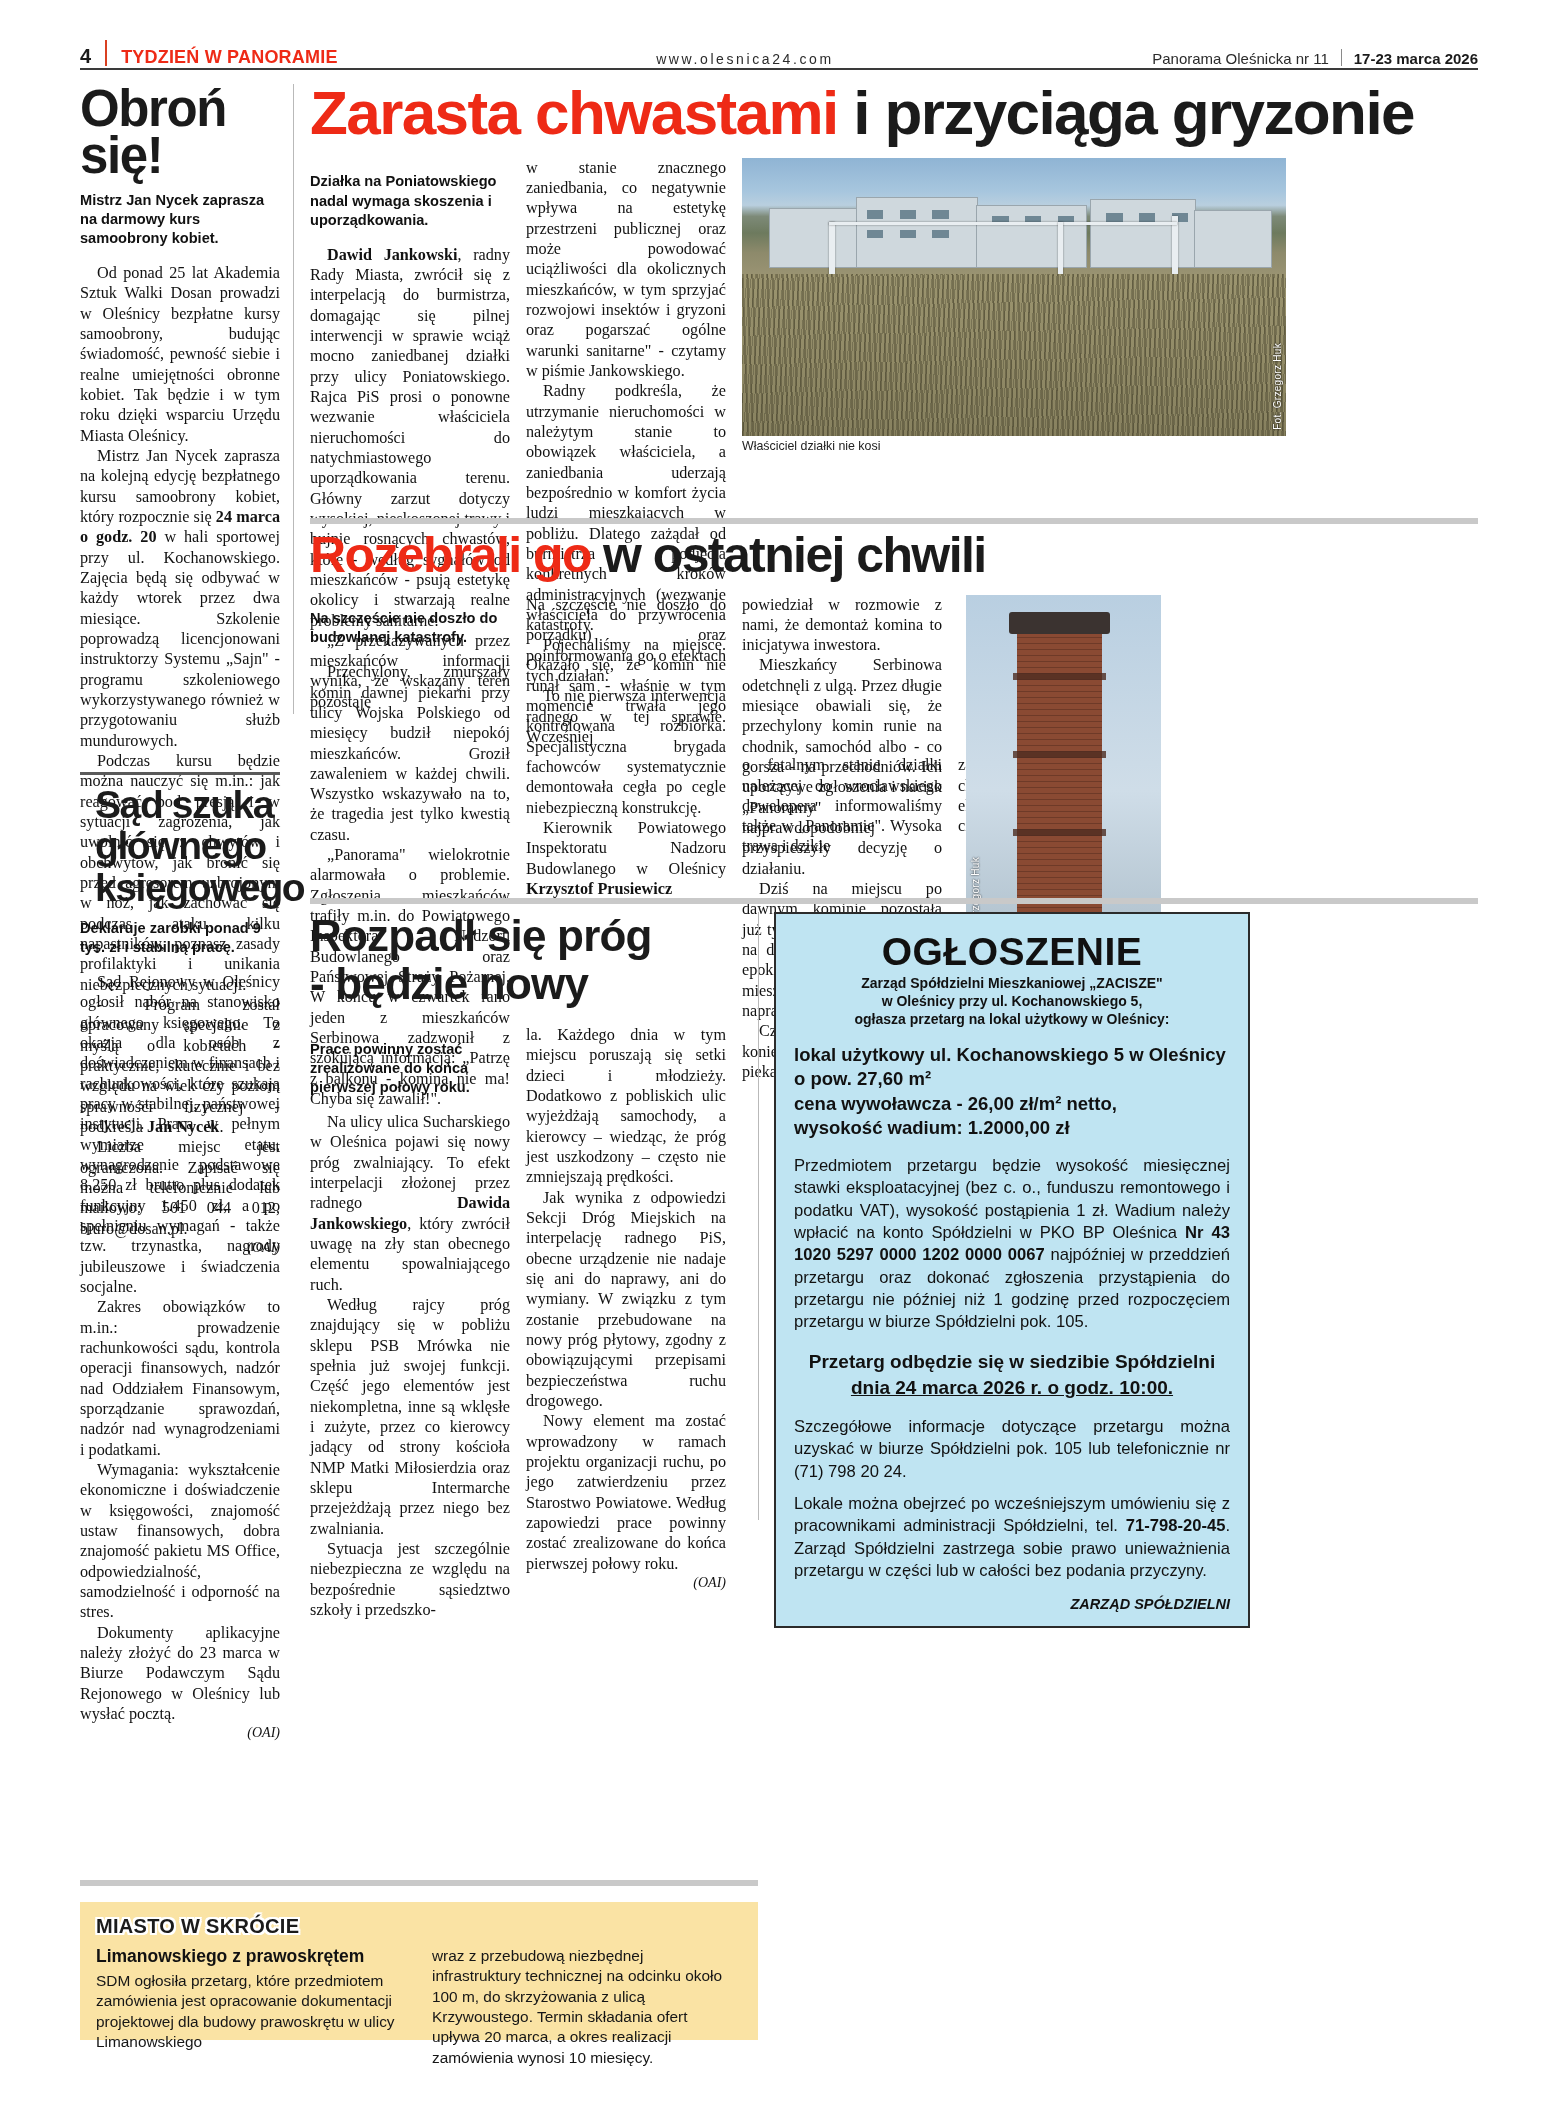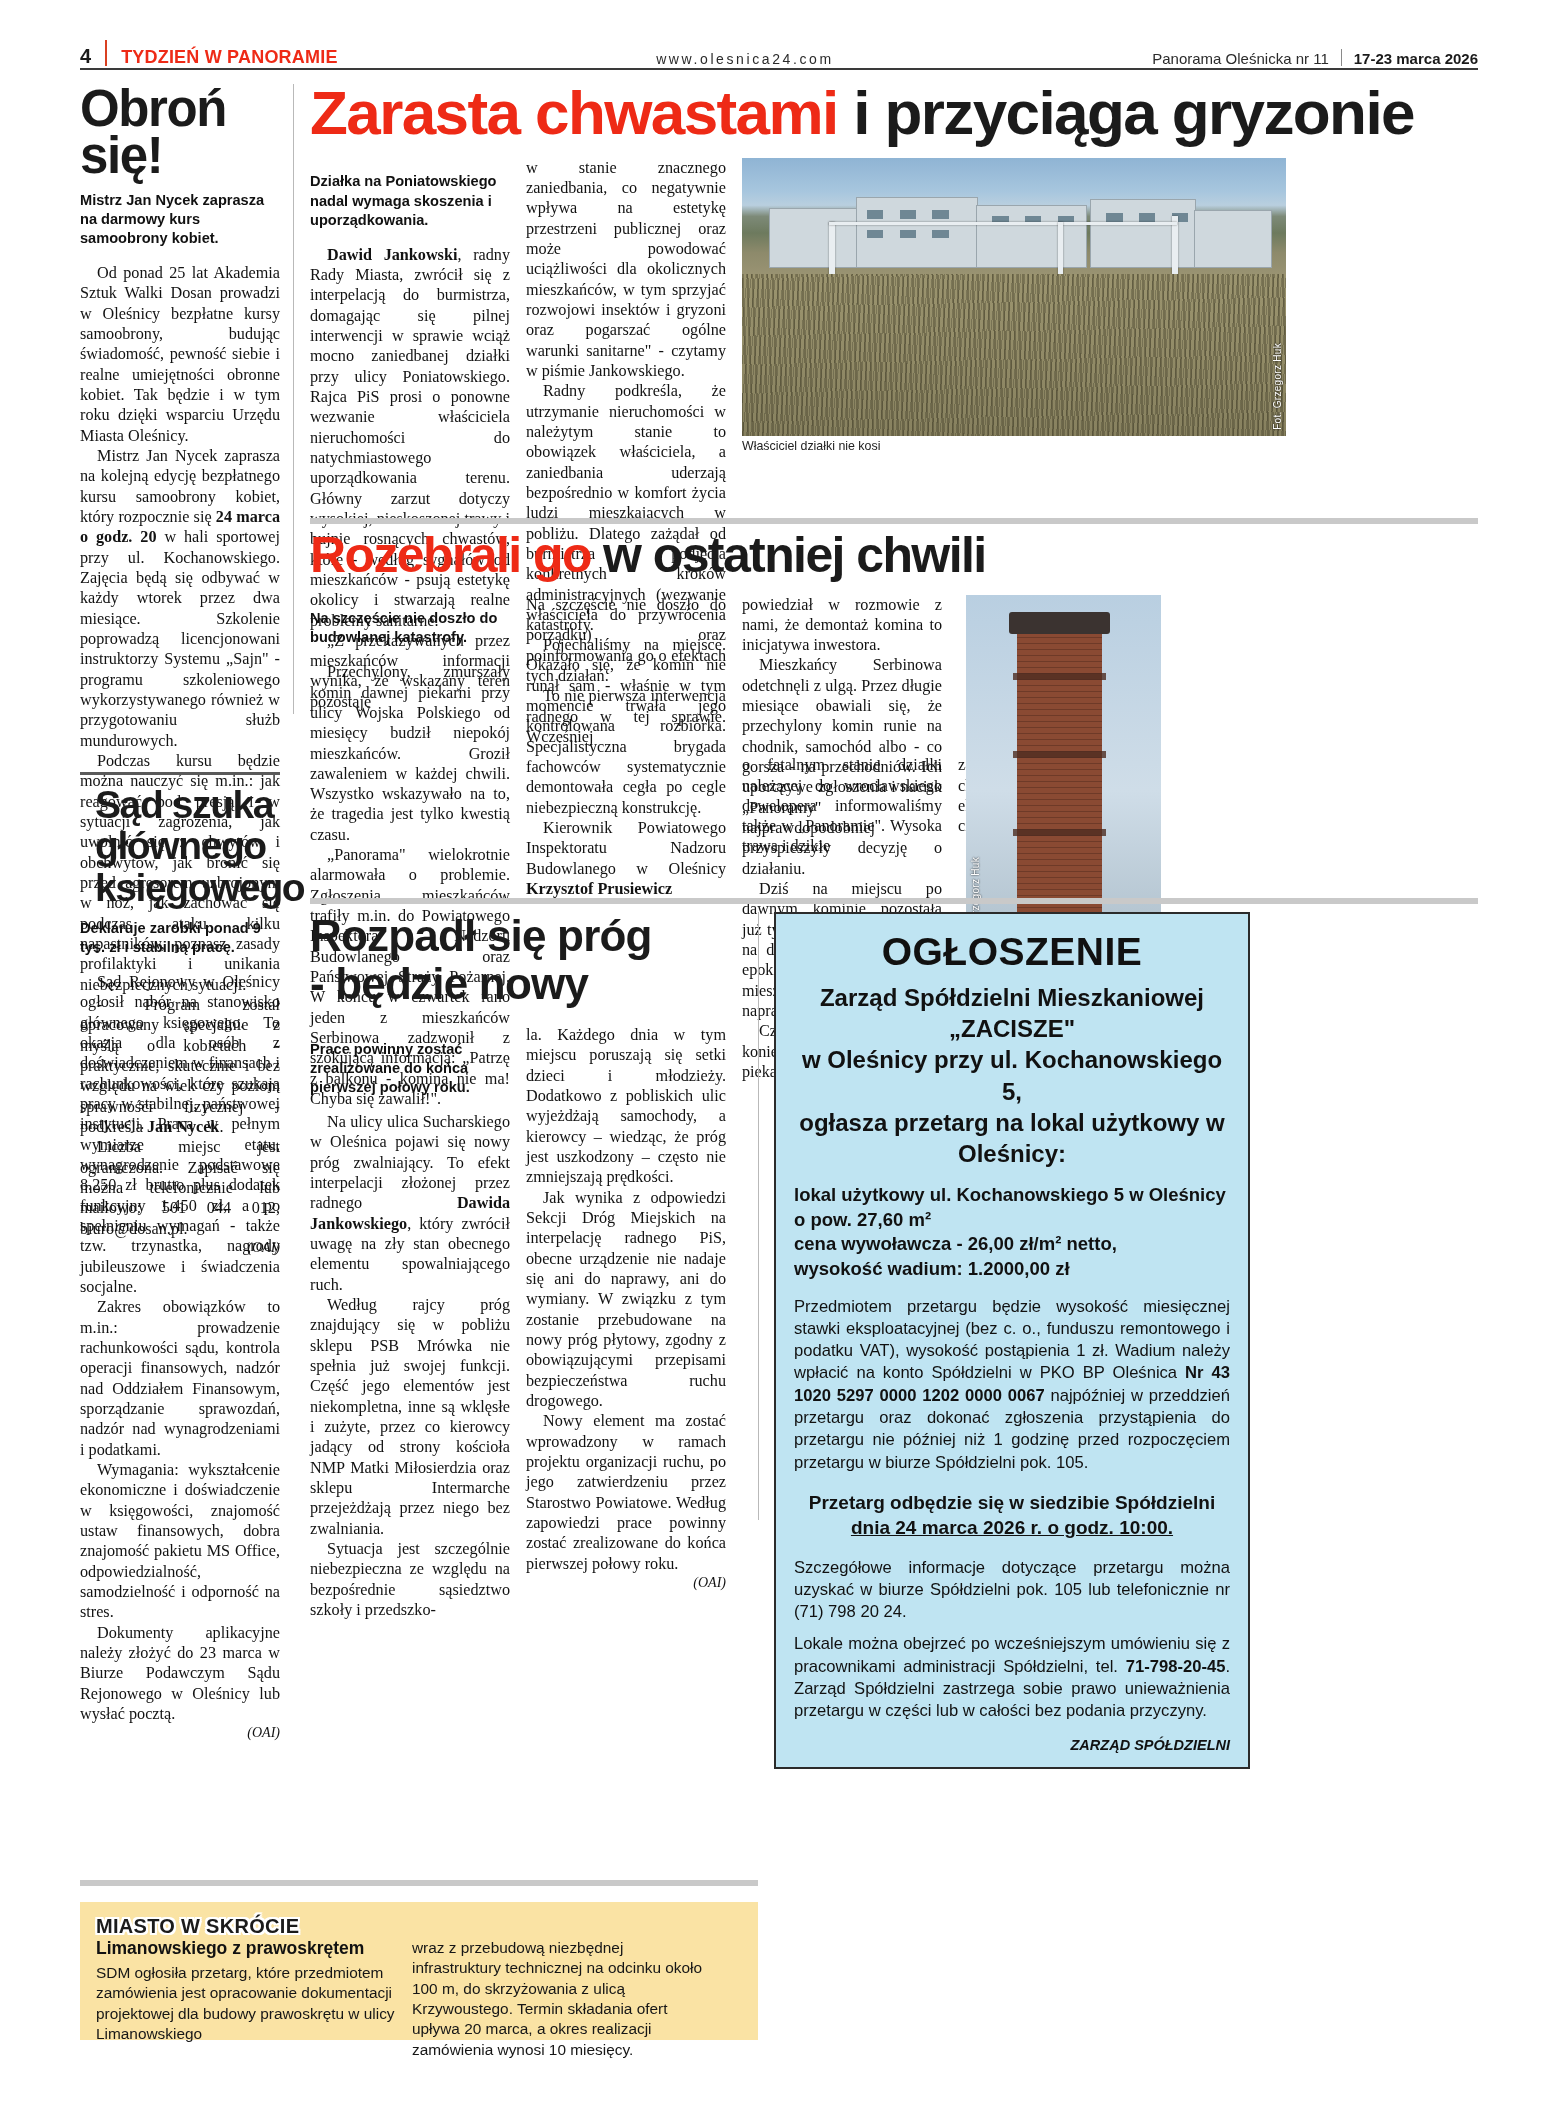--- a/index.html
+++ b/index.html
@@ -285,21 +285,21 @@
         <p>Nowy element ma zostać wprowadzony w ramach projektu organizacji ruchu, po jego zatwierdzeniu przez Starostwo Powiatowe. Według zapowiedzi prace powinny zostać zrealizowane do końca pierwszej połowy roku.</p>
         <p class="sig noind">(OAI)</p>
       </div>
     </div>
   </div>
 
   <div class="col-rule" style="left:678px;top:872px;height:608px;"></div>
 
   <div class="ad region" style="left:694px;top:872px;width:476px;padding:16px 18px 14px;">
     <div class="ad-title">OGŁOSZENIE</div>
-    <div class="ad-center" style="font-size:24px;font-weight:bold;line-height:1.3;margin-top:8px;">
+    <div class="ad-center" style="font-size:14px;font-weight:bold;line-height:1.3;margin-top:0;">
       <div>Zarząd Spółdzielni Mieszkaniowej „ZACISZE"</div>
       <div>w Oleśnicy przy ul. Kochanowskiego 5,</div>
       <div>ogłasza przetarg na lokal użytkowy w Oleśnicy:</div>
     </div>
     <div style="font-size:18.5px;font-weight:bold;line-height:1.33;margin-top:14px;">
       <div>lokal użytkowy ul. Kochanowskiego 5 w Oleśnicy</div>
       <div>o pow. 27,60 m²</div>
       <div>cena wywoławcza - 26,00 zł/m² netto,</div>
       <div>wysokość wadium: 1.2000,00 zł</div>
     </div>
@@ -314,21 +314,21 @@
     <p class="ad-p" style="margin:10px 0 0;text-align:justify;">
       <span>Lokale można obejrzeć po wcześniejszym umówieniu się z pracownikami administracji Spółdzielni, tel. </span><b>71-798-20-45</b><span>. Zarząd Spółdzielni zastrzega sobie prawo unieważnienia przetargu w części  lub w całości bez podania przyczyny.</span>
     </p>
     <div class="ad-sign" style="margin-top:14px;">ZARZĄD SPÓŁDZIELNI</div>
   </div>
 
   <div class="hr-thick" style="left:0;top:1840px;width:678px;"></div>
 
   <div class="brief region" style="left:0;top:1862px;width:678px;height:138px;padding:13px 16px;">
     <div class="brief-tag">MIASTO W SKRÓCIE</div>
-    <div style="display:flex;gap:4px;">
+    <div style="display:flex;gap:24px;margin-top:8px;">
       <div style="width:312px;">
         <div class="brief-h">Limanowskiego z prawoskrętem</div>
         <div class="brief-t" style="margin-top:4px;">SDM ogłosiła przetarg, które przedmiotem zamówienia jest opracowanie dokumentacji projektowej dla budowy prawoskrętu w ulicy Limanowskiego</div>
       </div>
       <div style="width:300px;">
         <div class="brief-t">wraz z przebudową niezbędnej infrastruktury technicznej na odcinku około 100 m, do skrzyżowania z ulicą Krzywoustego. Termin składania ofert upływa 20 marca, a okres realizacji zamówienia wynosi 10 miesięcy.</div>
       </div>
     </div>
   </div>
 

